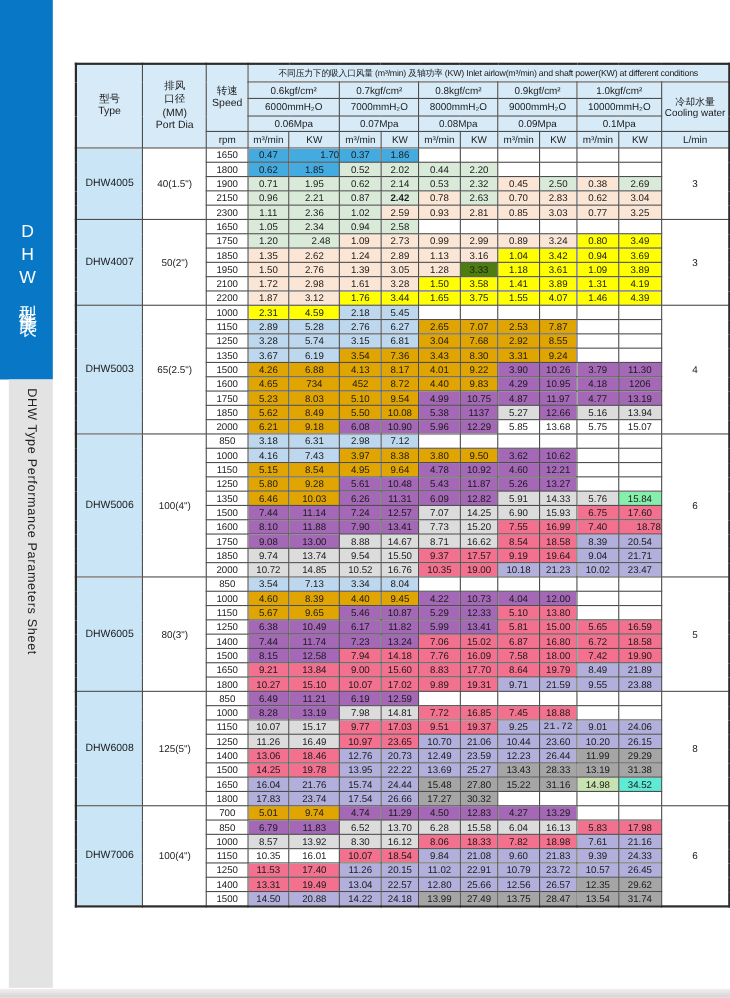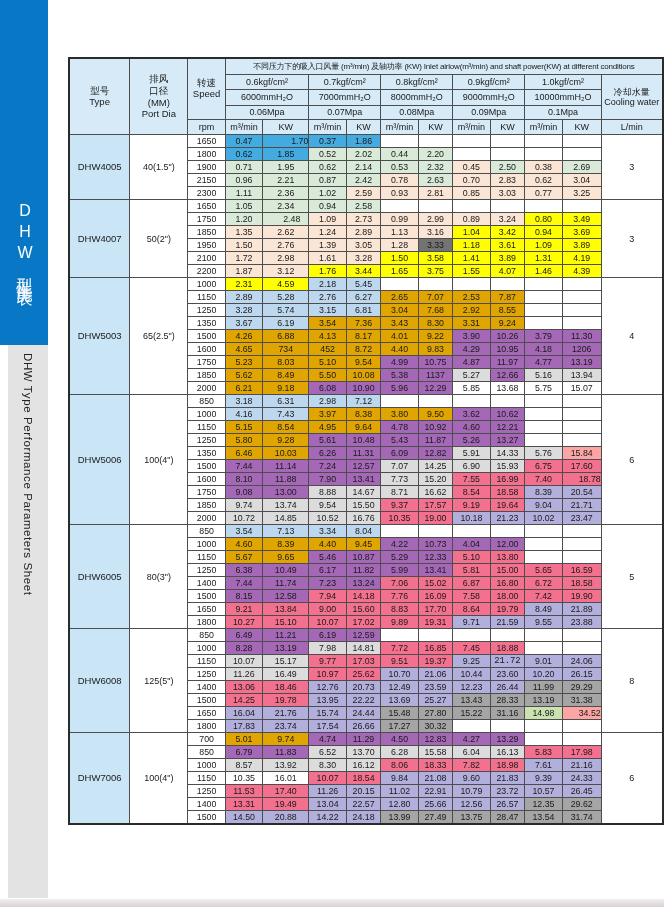--- a/index.html
+++ b/index.html
@@ -180,21 +180,21 @@
         <td class="data-cell" style="background: rgb(251, 229, 213);">0.45</td>
         <td class="data-cell" style="background: rgb(217, 234, 217);">2.50</td>
         <td class="data-cell" style="background: rgb(251, 229, 213);">0.38</td>
         <td class="data-cell" style="background: rgb(217, 234, 217);">2.69</td>
       </tr>
       <tr>
         <td class="rpm-cell">2150</td>
         <td class="data-cell" style="background: rgb(217, 234, 217);">0.96</td>
         <td class="data-cell" style="background: rgb(217, 234, 217);">2.21</td>
         <td class="data-cell" style="background: rgb(217, 234, 217);">0.87</td>
-        <td class="data-cell" style="background: rgb(217, 234, 217);">2.42</td>
+        <td class="data-cell" style="background: rgb(217, 234, 217); font-weight: bold;">2.42</td>
         <td class="data-cell" style="background: rgb(251, 229, 213);">0.78</td>
         <td class="data-cell" style="background: rgb(217, 234, 217);">2.63</td>
         <td class="data-cell" style="background: rgb(251, 229, 213); margin-left: 28px;">0.70</td>
         <td class="data-cell" style="background: rgb(251, 229, 213);">2.83</td>
         <td class="data-cell" style="background: rgb(251, 229, 213);">0.62</td>
         <td class="data-cell" style="background: rgb(251, 229, 213);">3.04</td>
       </tr>
       <tr>
         <td class="rpm-cell">2300</td>
         <td class="data-cell" style="background: rgb(217, 234, 217);">1.11</td>
@@ -250,21 +250,21 @@
         <td class="data-cell" style="background: rgb(255, 255, 0);">0.94</td>
         <td class="data-cell" style="background: rgb(255, 255, 0);">3.69</td>
       </tr>
       <tr>
         <td class="rpm-cell">1950</td>
         <td class="data-cell" style="background: rgb(251, 229, 213);">1.50</td>
         <td class="data-cell" style="background: rgb(251, 229, 213);">2.76</td>
         <td class="data-cell" style="background: rgb(251, 229, 213);">1.39</td>
         <td class="data-cell" style="background: rgb(251, 229, 213);">3.05</td>
         <td class="data-cell" style="background: rgb(251, 229, 213);">1.28</td>
-        <td class="data-cell" style="background: #737373; margin-top: 38px;">3.33</td>
+        <td class="data-cell" style="background: #4d7c0f; margin-top: 38px;">3.33</td>
         <td class="data-cell" style="background: rgb(255, 255, 0);">1.18</td>
         <td class="data-cell" style="background: rgb(255, 255, 0);">3.61</td>
         <td class="data-cell" style="background: rgb(255, 255, 0);">1.09</td>
         <td class="data-cell" style="background: rgb(255, 255, 0);">3.89</td>
       </tr>
       <tr>
         <td class="rpm-cell">2100</td>
         <td class="data-cell" style="background: rgb(251, 229, 213);">1.72</td>
         <td class="data-cell" style="background: rgb(251, 229, 213);">2.98</td>
         <td class="data-cell" style="background: rgb(251, 229, 213);">1.61</td>
@@ -468,21 +468,21 @@
         <td class="rpm-cell">1350</td>
         <td class="data-cell" style="background: rgb(224, 165, 0);">6.46</td>
         <td class="data-cell" style="background: rgb(224, 165, 0);">10.03</td>
         <td class="data-cell" style="background: rgb(164, 104, 182);">6.26</td>
         <td class="data-cell" style="background: rgb(164, 104, 182);">11.31</td>
         <td class="data-cell" style="background: rgb(164, 104, 182);">6.09</td>
         <td class="data-cell" style="background: rgb(164, 104, 182);">12.82</td>
         <td class="data-cell" style="background: rgb(220, 220, 220);">5.91</td>
         <td class="data-cell" style="background: rgb(220, 220, 220);">14.33</td>
         <td class="data-cell" style="background: rgb(220, 220, 220);">5.76</td>
-        <td class="data-cell" style="background: #fca5a5;">15.84</td>
+        <td class="data-cell" style="background: #86efac;">15.84</td>
       </tr>
       <tr>
         <td class="rpm-cell">1500</td>
         <td class="data-cell" style="background: rgb(164, 104, 182);">7.44</td>
         <td class="data-cell" style="background: rgb(164, 104, 182);">11.14</td>
         <td class="data-cell" style="background: rgb(164, 104, 182);">7.24</td>
         <td class="data-cell" style="background: rgb(164, 104, 182);">12.57</td>
         <td class="data-cell" style="background: rgb(220, 220, 220);">7.07</td>
         <td class="data-cell" style="background: rgb(220, 220, 220);">14.25</td>
         <td class="data-cell" style="background: rgb(220, 220, 220);">6.90</td>
@@ -689,21 +689,21 @@
         <td class="data-cell" style="background: rgb(178, 175, 220);">9.25</td>
         <td class="data-cell" style="background: rgb(178, 175, 220); font-family: Liberation Mono, monospace;">21.72</td>
         <td class="data-cell" style="background: rgb(178, 175, 220);">9.01</td>
         <td class="data-cell" style="background: rgb(178, 175, 220);">24.06</td>
       </tr>
       <tr>
         <td class="rpm-cell">1250</td>
         <td class="data-cell" style="background: rgb(220, 220, 220);">11.26</td>
         <td class="data-cell" style="background: rgb(220, 220, 220);">16.49</td>
         <td class="data-cell" style="background: rgb(243, 113, 142);">10.97</td>
-        <td class="data-cell" style="background: rgb(243, 113, 142);">25.62</td>
+        <td class="data-cell" style="background: rgb(243, 113, 142);">23.65</td>
         <td class="data-cell" style="background: rgb(178, 175, 220);">10.70</td>
         <td class="data-cell" style="background: rgb(178, 175, 220);">21.06</td>
         <td class="data-cell" style="background: rgb(178, 175, 220);">10.44</td>
         <td class="data-cell" style="background: rgb(178, 175, 220);">23.60</td>
         <td class="data-cell" style="background: rgb(178, 175, 220);">10.20</td>
         <td class="data-cell" style="background: rgb(178, 175, 220);">26.15</td>
       </tr>
       <tr>
         <td class="rpm-cell">1400</td>
         <td class="data-cell" style="background: rgb(243, 113, 142);">13.06</td>
@@ -734,21 +734,21 @@
         <td class="rpm-cell">1650</td>
         <td class="data-cell" style="background: rgb(178, 175, 220);">16.04</td>
         <td class="data-cell" style="background: rgb(178, 175, 220);">21.76</td>
         <td class="data-cell" style="background: rgb(178, 175, 220);">15.74</td>
         <td class="data-cell" style="background: rgb(178, 175, 220);">24.44</td>
         <td class="data-cell" style="background: rgb(165, 165, 165);">15.48</td>
         <td class="data-cell" style="background: rgb(165, 165, 165);">27.80</td>
         <td class="data-cell" style="background: rgb(165, 165, 165);">15.22</td>
         <td class="data-cell" style="background: rgb(165, 165, 165);">31.16</td>
         <td class="data-cell" style="background: rgb(201, 227, 176);">14.98</td>
-        <td class="data-cell" style="background: #fca5a5; text-align: right;">34.52</td>
+        <td class="data-cell" style="background: #5eead4;">34.52</td>
       </tr>
       <tr>
         <td class="rpm-cell">1800</td>
         <td class="data-cell" style="background: rgb(178, 175, 220);">17.83</td>
         <td class="data-cell" style="background: rgb(178, 175, 220);">23.74</td>
         <td class="data-cell" style="background: rgb(178, 175, 220);">17.54</td>
         <td class="data-cell" style="background: rgb(178, 175, 220);">26.66</td>
         <td class="data-cell" style="background: rgb(165, 165, 165);">17.27</td>
         <td class="data-cell" style="background: rgb(165, 165, 165);">30.32</td>
         <td class="data-cell" style="background: rgb(255, 255, 255);"></td>

